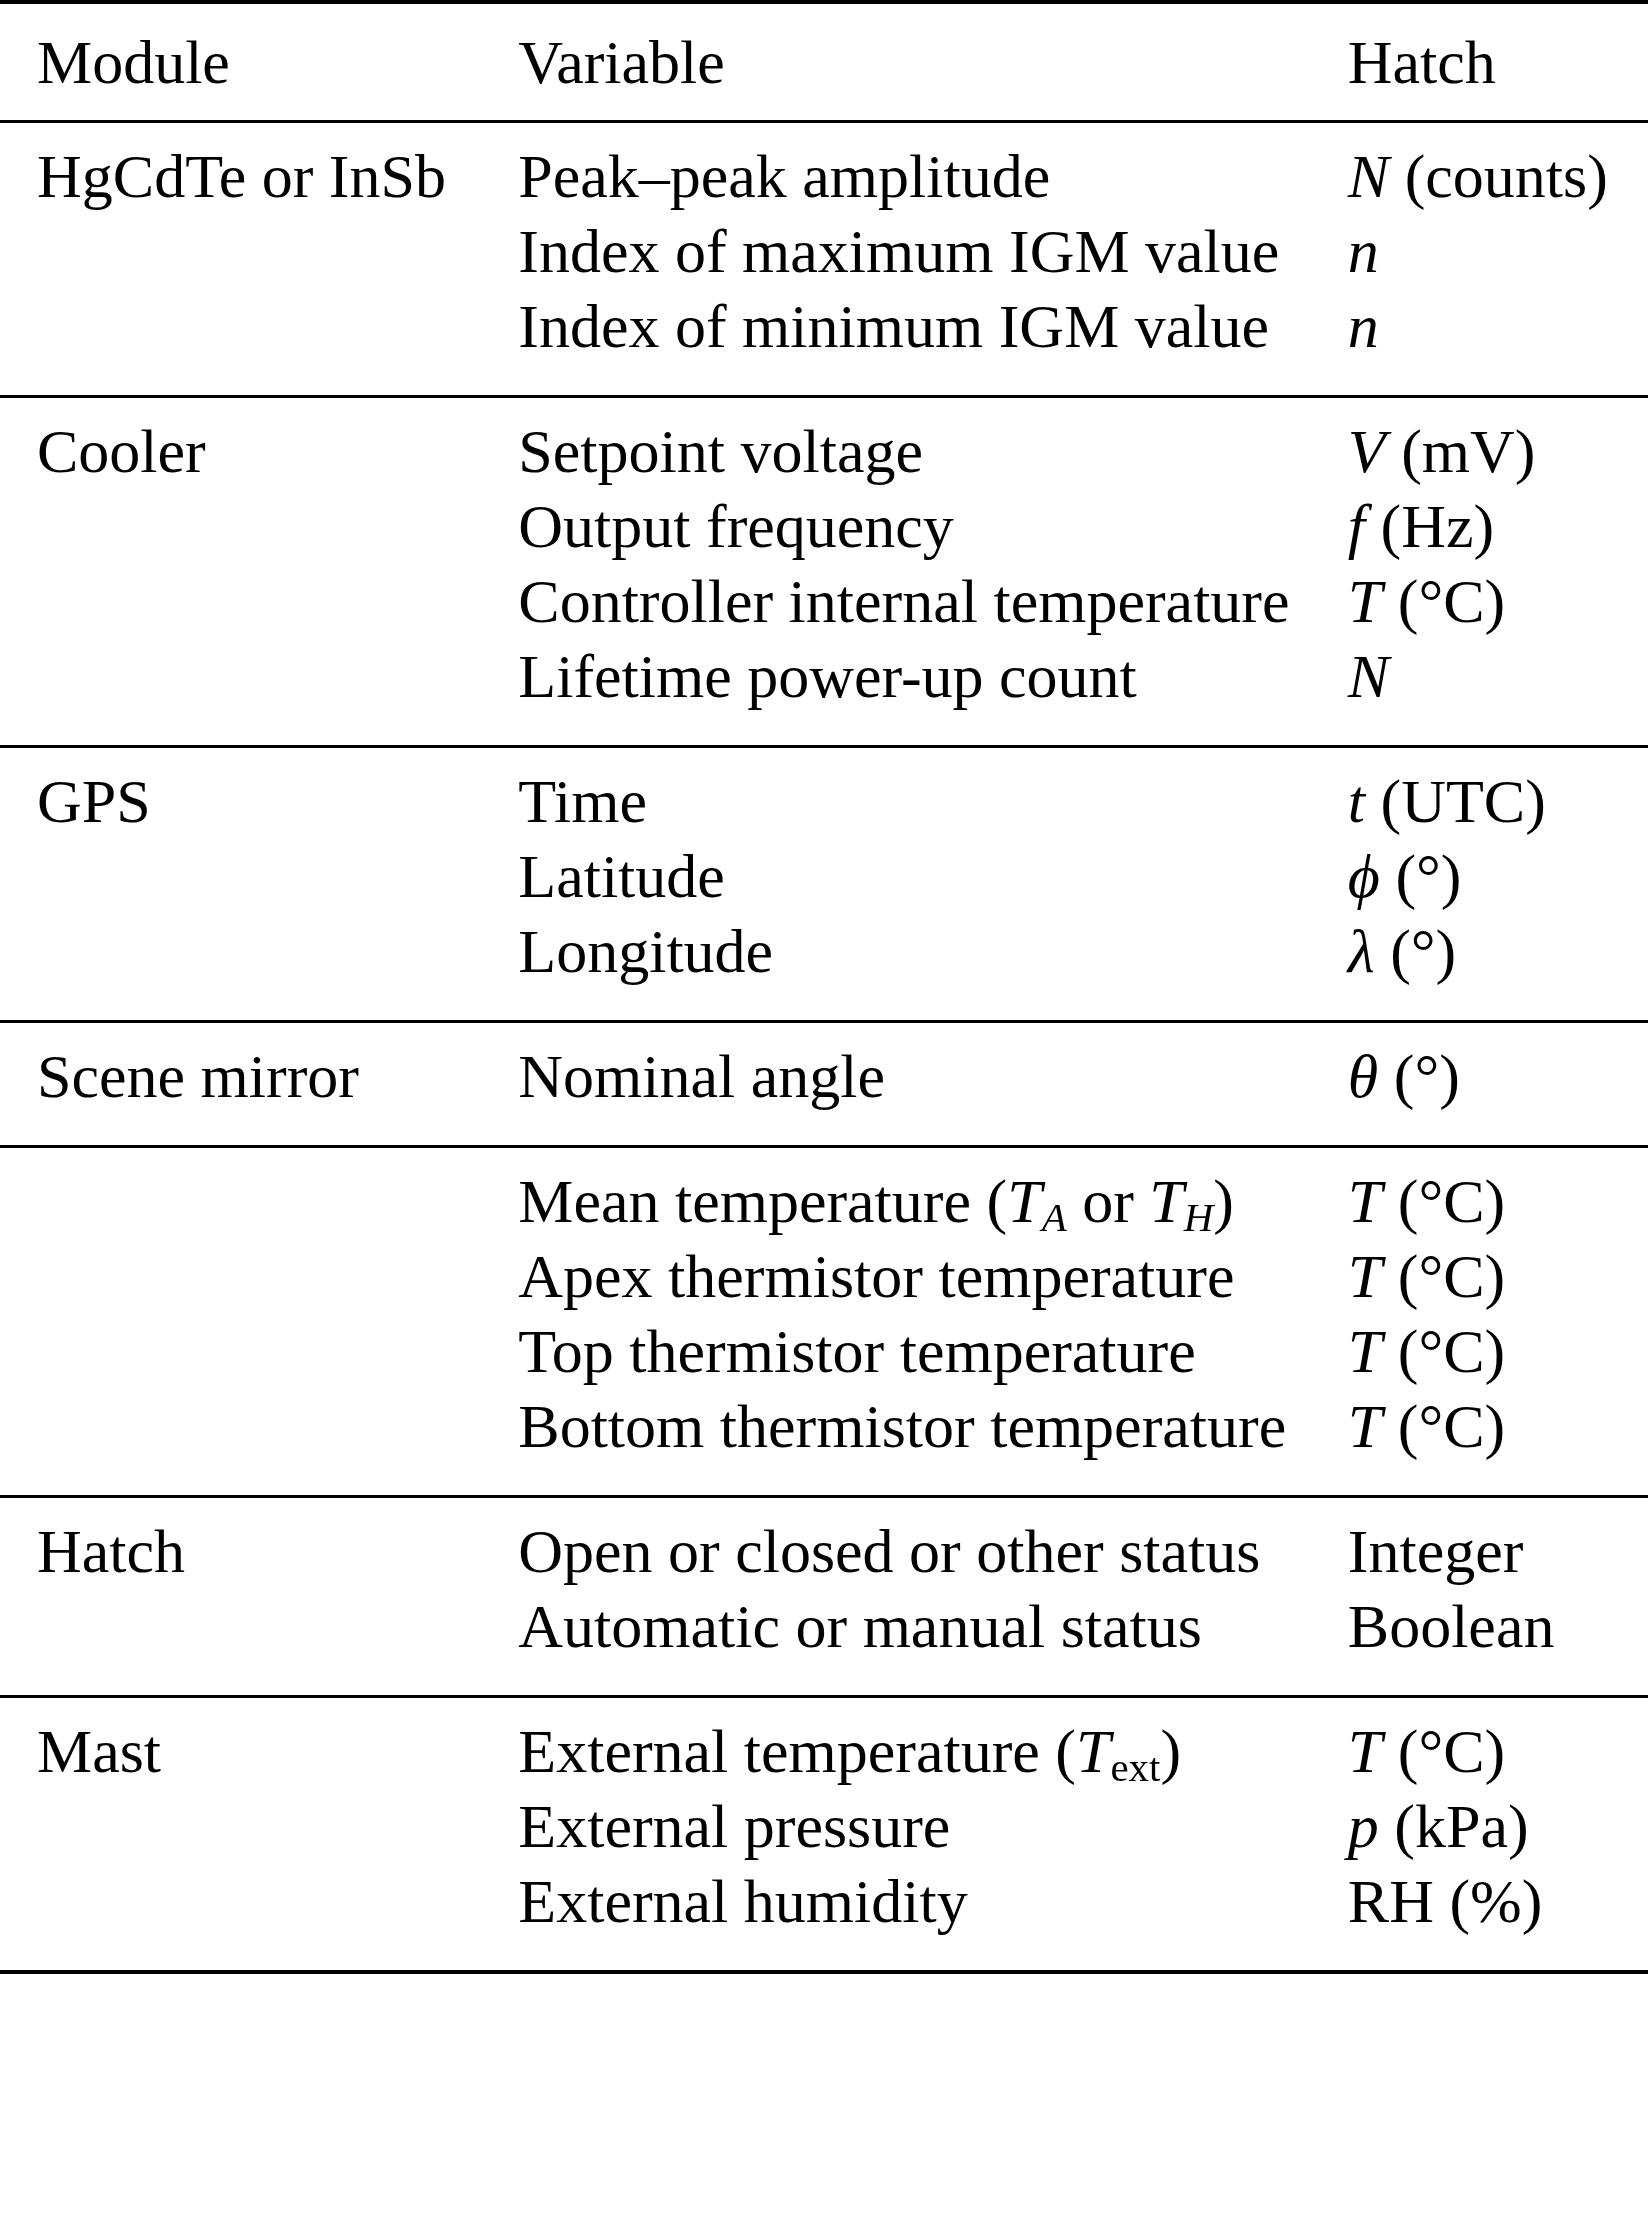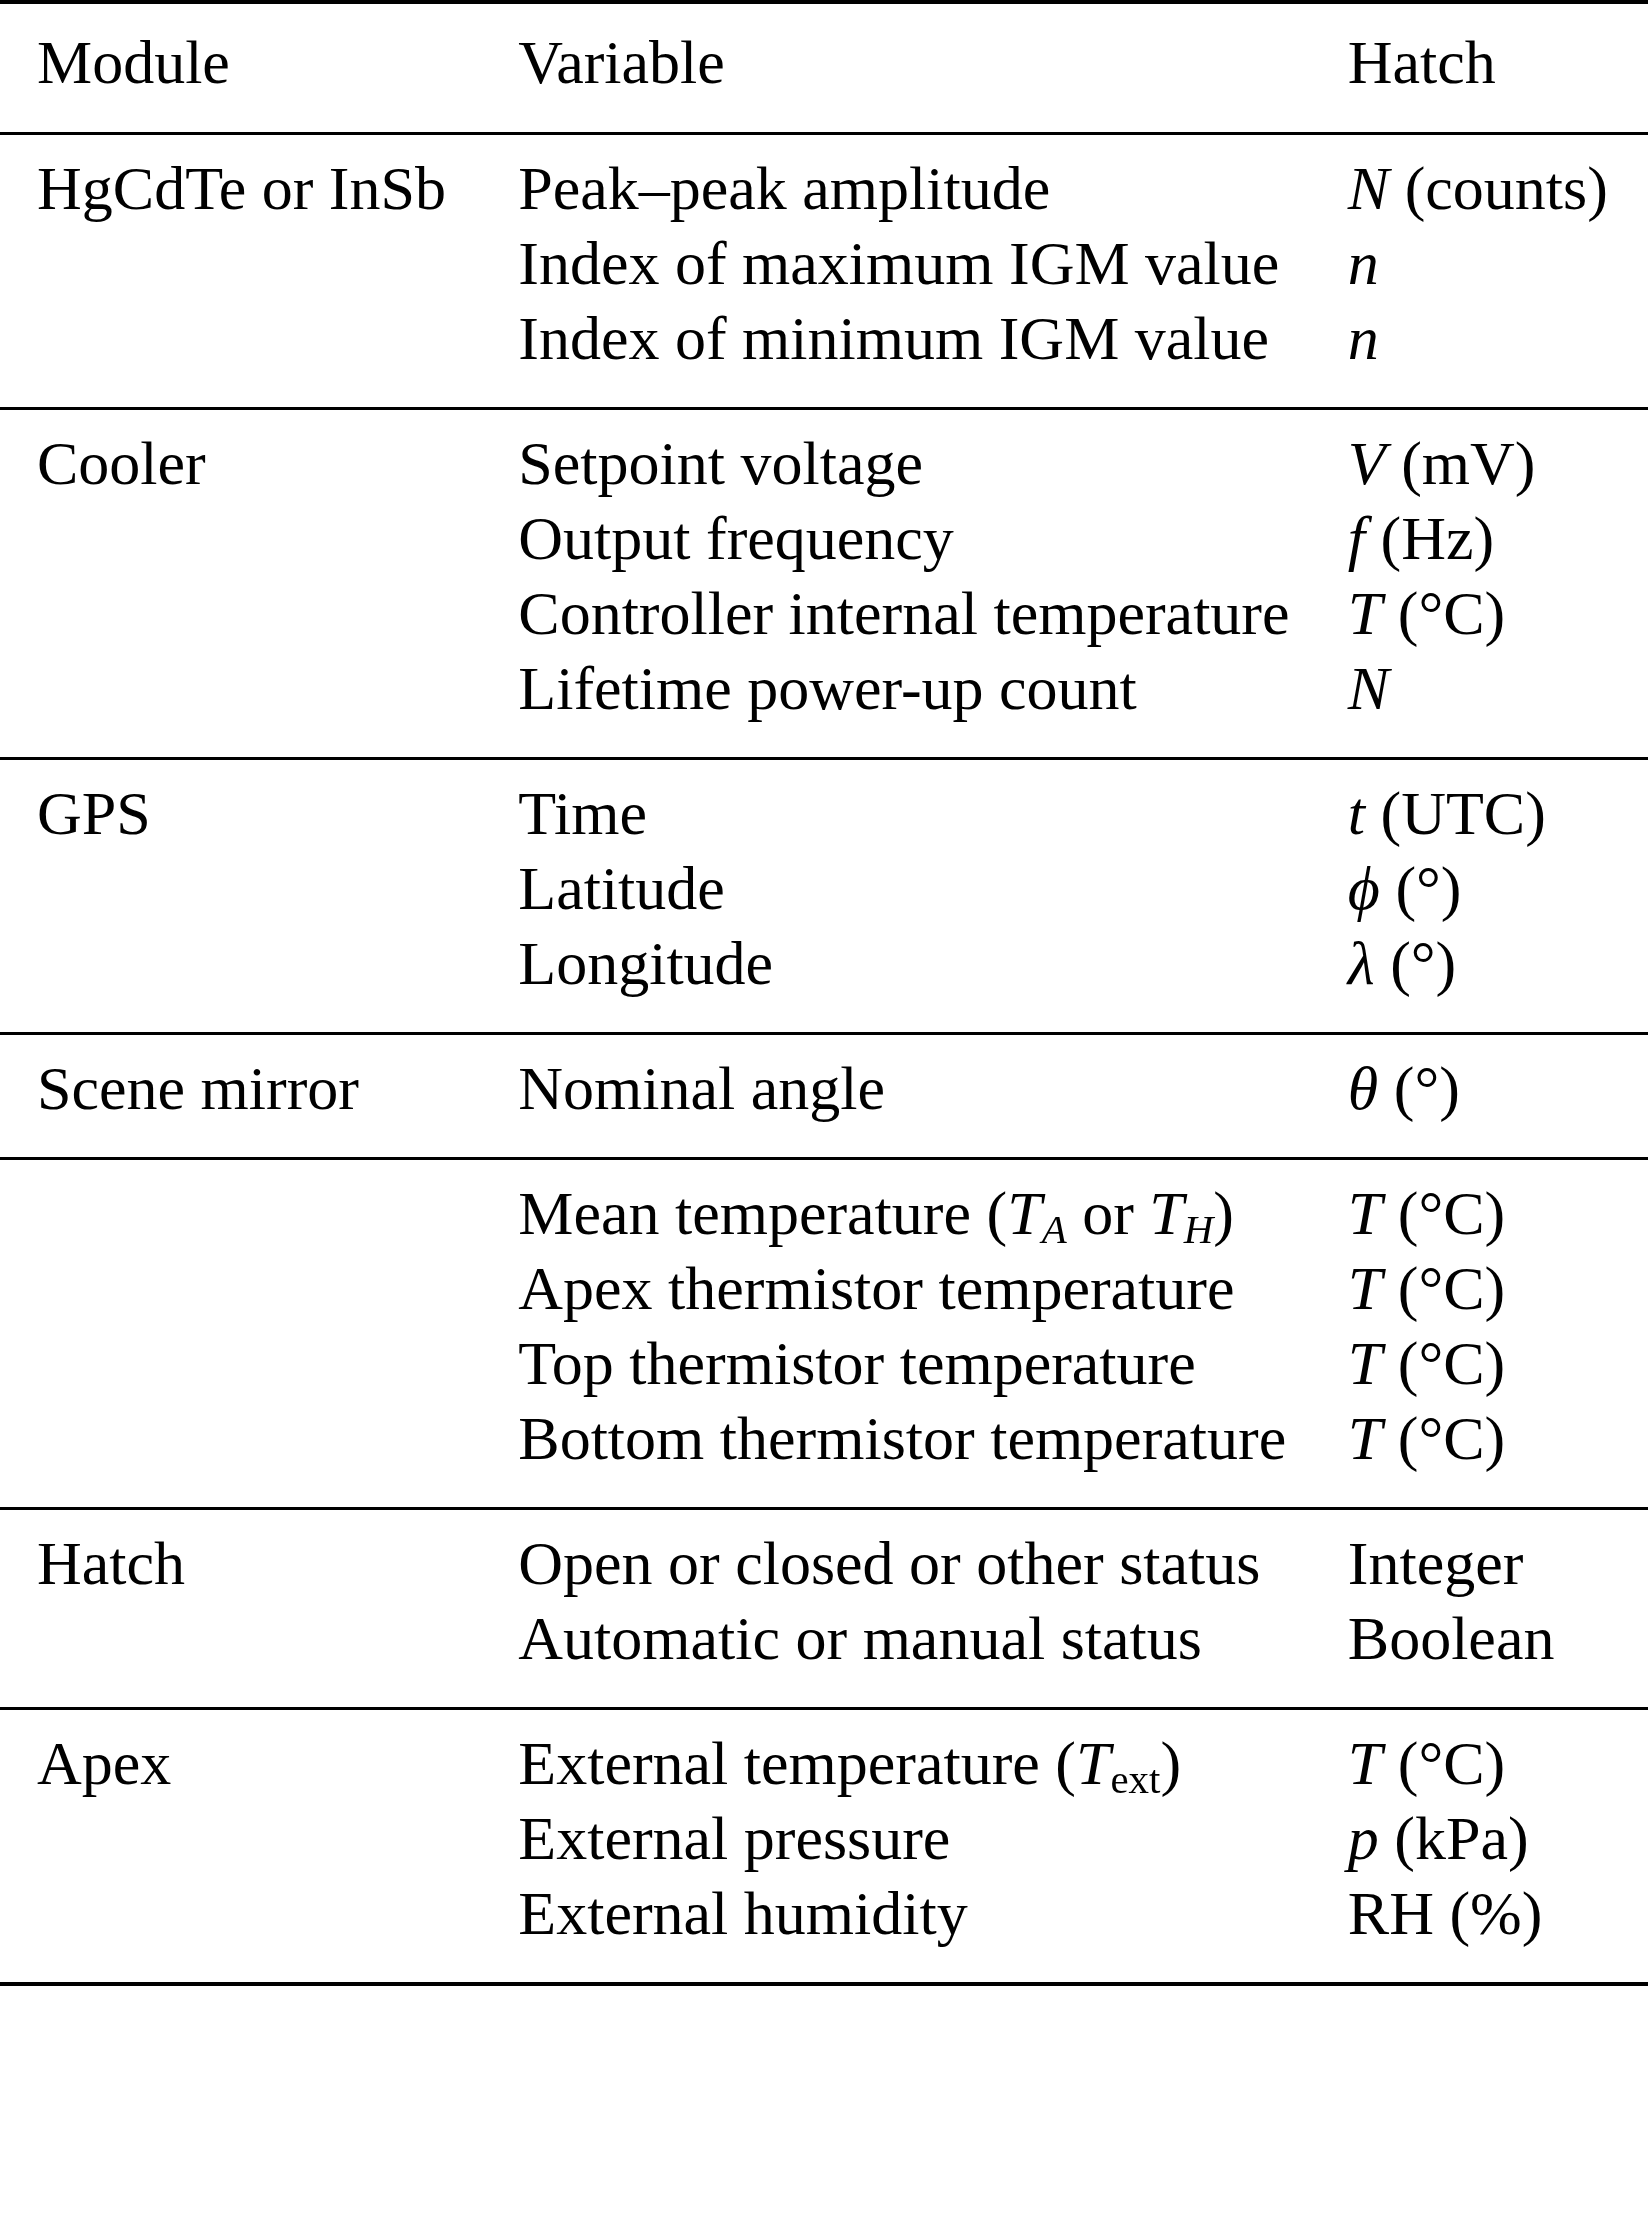--- a/index.html
+++ b/index.html
@@ -21,21 +21,21 @@
   }
   th, td {
     text-align: left;
     font-weight: normal;
     padding: 0 0 0 37px;
     vertical-align: top;
     white-space: nowrap;
     overflow: visible;
   }
   thead { border-bottom: 3.2px solid #000; }
-  thead th { padding-top: 21px; padding-bottom: 32px; }
+  thead th { padding-top: 21px; padding-bottom: 20px; }
   tbody.section { border-top: 3.2px solid #000; }
   tbody.section tr:first-child td { padding-top: 16px; }
   tbody.section tr:last-child td { padding-bottom: 31px; }
   .it { font-style: italic; }
   .sb {
     font-size: 66%;
     vertical-align: -0.22em;
     line-height: 0;
   }
 </style>
@@ -147,21 +147,21 @@
         <td>Integer</td>
       </tr>
       <tr>
         <td></td>
         <td>Automatic or manual status</td>
         <td>Boolean</td>
       </tr>
     </tbody>
     <tbody class="section">
       <tr>
-        <td>Apex</td>
+        <td>Mast</td>
         <td>External temperature (<span class="it">T</span><span class=" sb">ext</span>)</td>
         <td><span class="it">T</span> (°C)</td>
       </tr>
       <tr>
         <td></td>
         <td>External pressure</td>
         <td><span class="it">p</span> (kPa)</td>
       </tr>
       <tr>
         <td></td>

